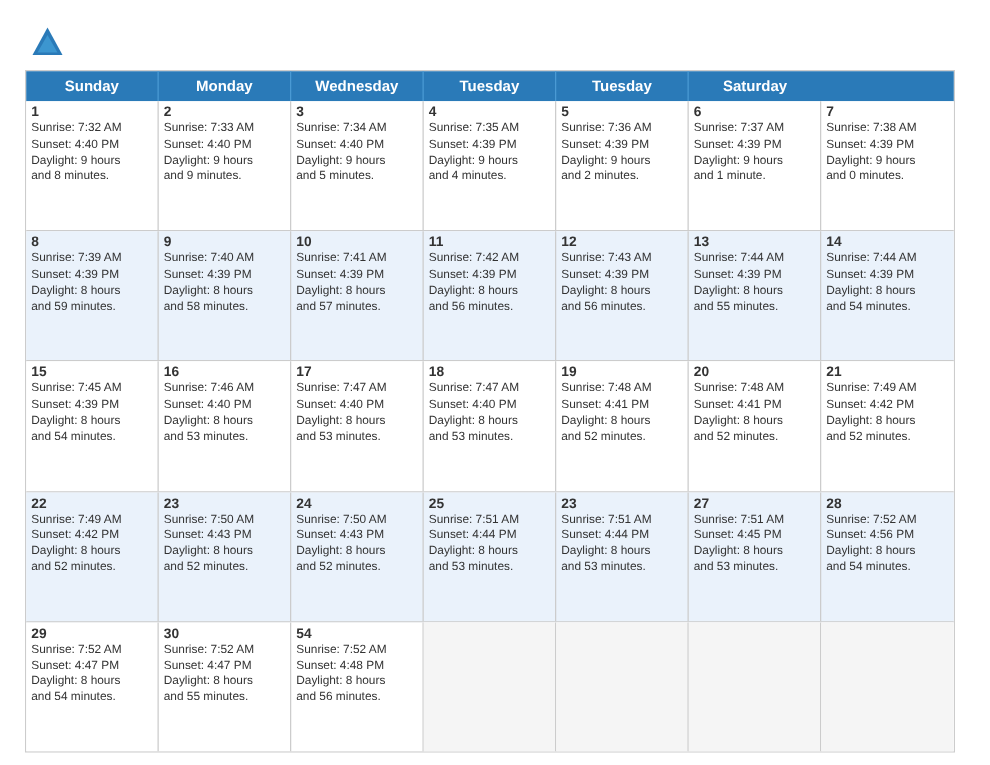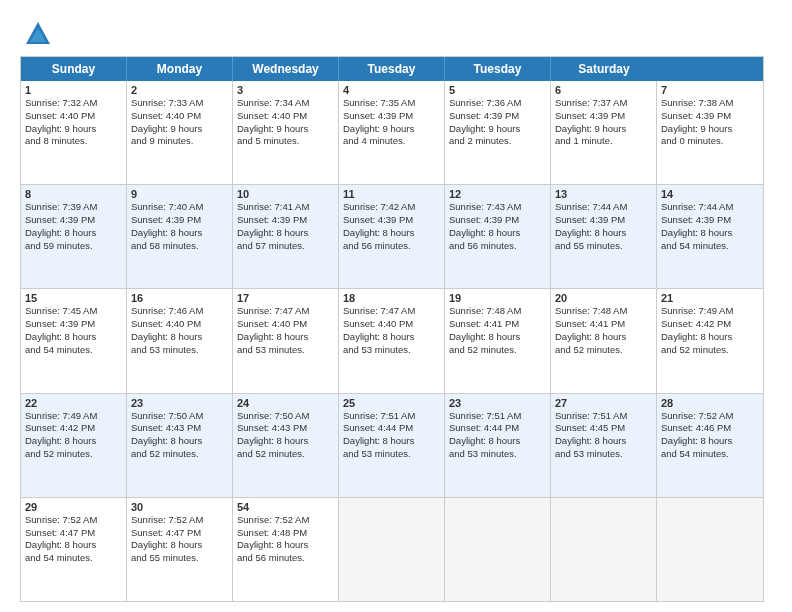--- a/index.html
+++ b/index.html
@@ -342,21 +342,21 @@
           <div class="cal-cell">
             <span class="day-num">27</span>
             <span class="cell-line">Sunrise: 7:51 AM</span>
             <span class="cell-line">Sunset: 4:45 PM</span>
             <span class="cell-line">Daylight: 8 hours</span>
             <span class="cell-line">and 53 minutes.</span>
           </div>
           <div class="cal-cell">
             <span class="day-num">28</span>
             <span class="cell-line">Sunrise: 7:52 AM</span>
-            <span class="cell-line">Sunset: 4:46 PM</span>
+            <span class="cell-line">Sunset: 4:56 PM</span>
             <span class="cell-line">Daylight: 8 hours</span>
             <span class="cell-line">and 54 minutes.</span>
           </div>
         </div>
         <div class="cal-row">
           <div class="cal-cell">
             <span class="day-num">29</span>
             <span class="cell-line">Sunrise: 7:52 AM</span>
             <span class="cell-line">Sunset: 4:47 PM</span>
             <span class="cell-line">Daylight: 8 hours</span>

